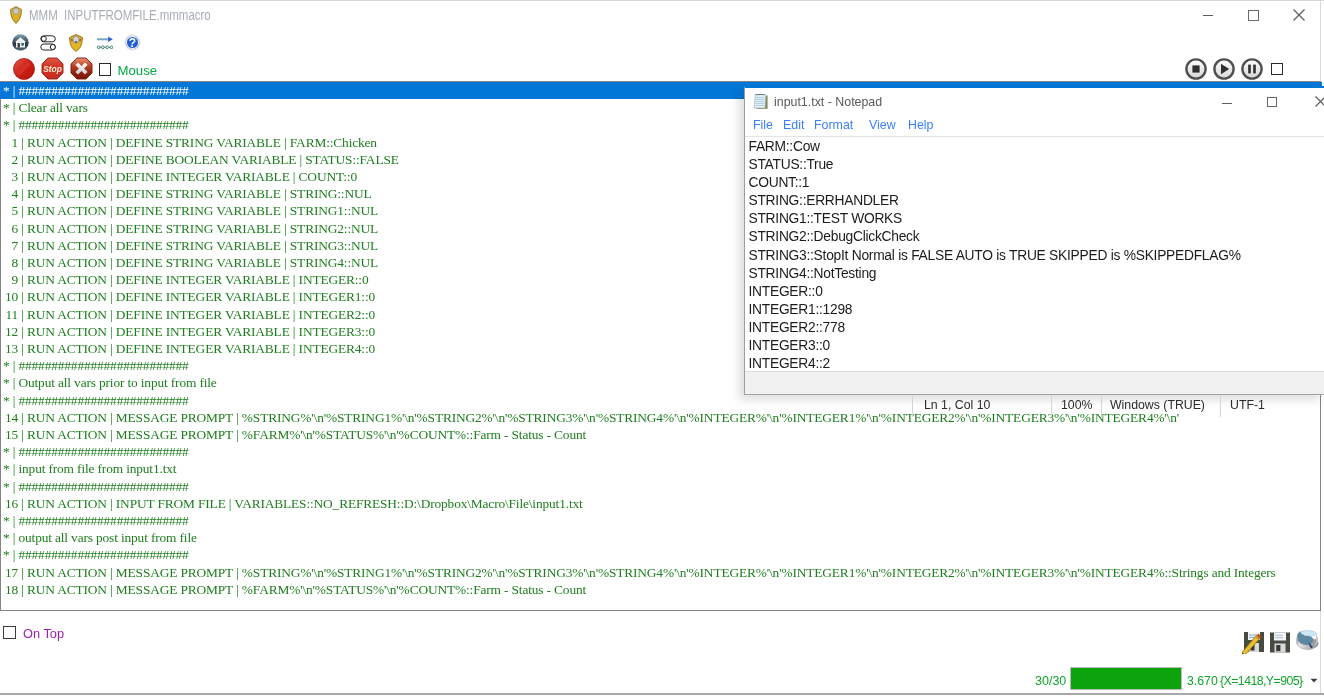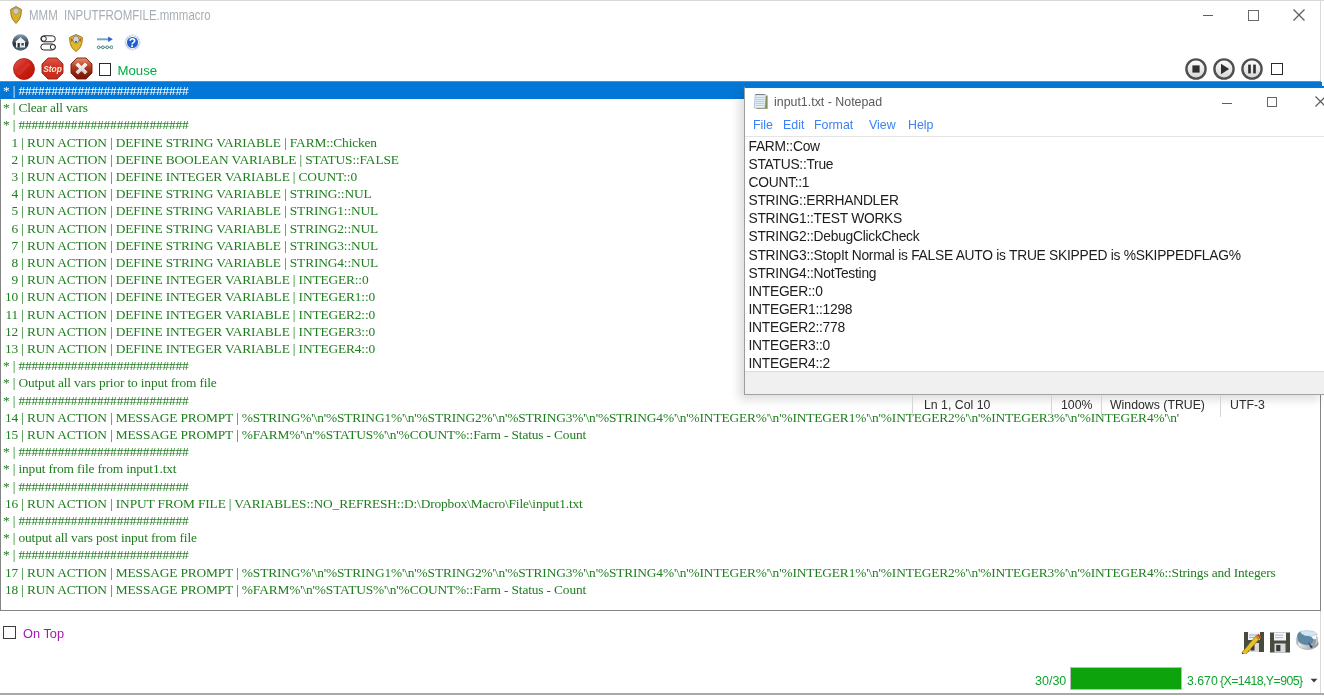--- a/index.html
+++ b/index.html
@@ -291,14 +291,14 @@
 INTEGER3::0
 INTEGER4::2</div>
  <div id="npstatus" class="a"></div>
  <div class="npsep" style="left:167px"></div>
  <div class="npsep" style="left:306px"></div>
  <div class="npsep" style="left:356px"></div>
  <div class="npsep" style="left:475px"></div>
  <div class="npst" style="left:179px">Ln 1, Col 10</div>
  <div class="npst" style="left:316px">100%</div>
  <div class="npst" style="left:365px">Windows (TRUE)</div>
- <div class="npst" style="left:485px">UTF-3</div>
+ <div class="npst" style="left:485px">UTF-1</div>
 </div>
 
 </body></html>

